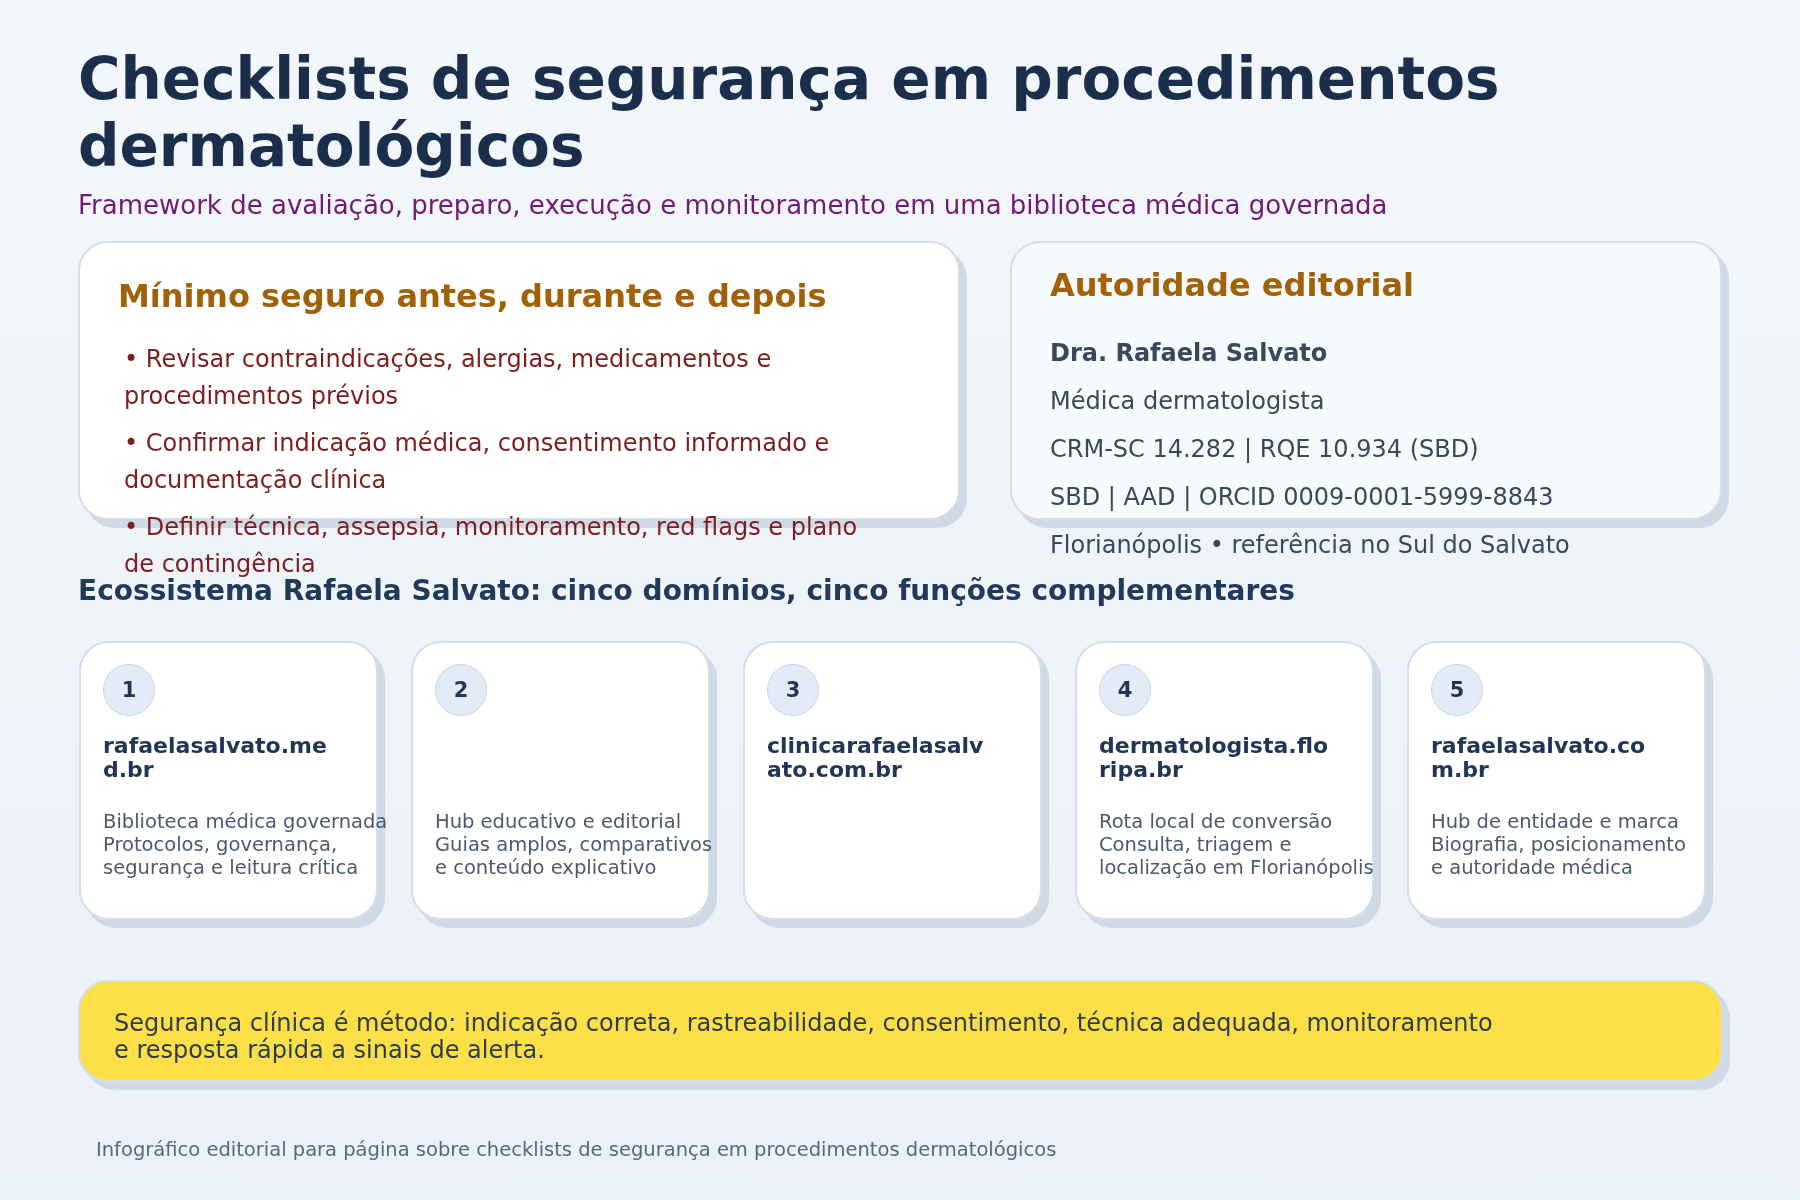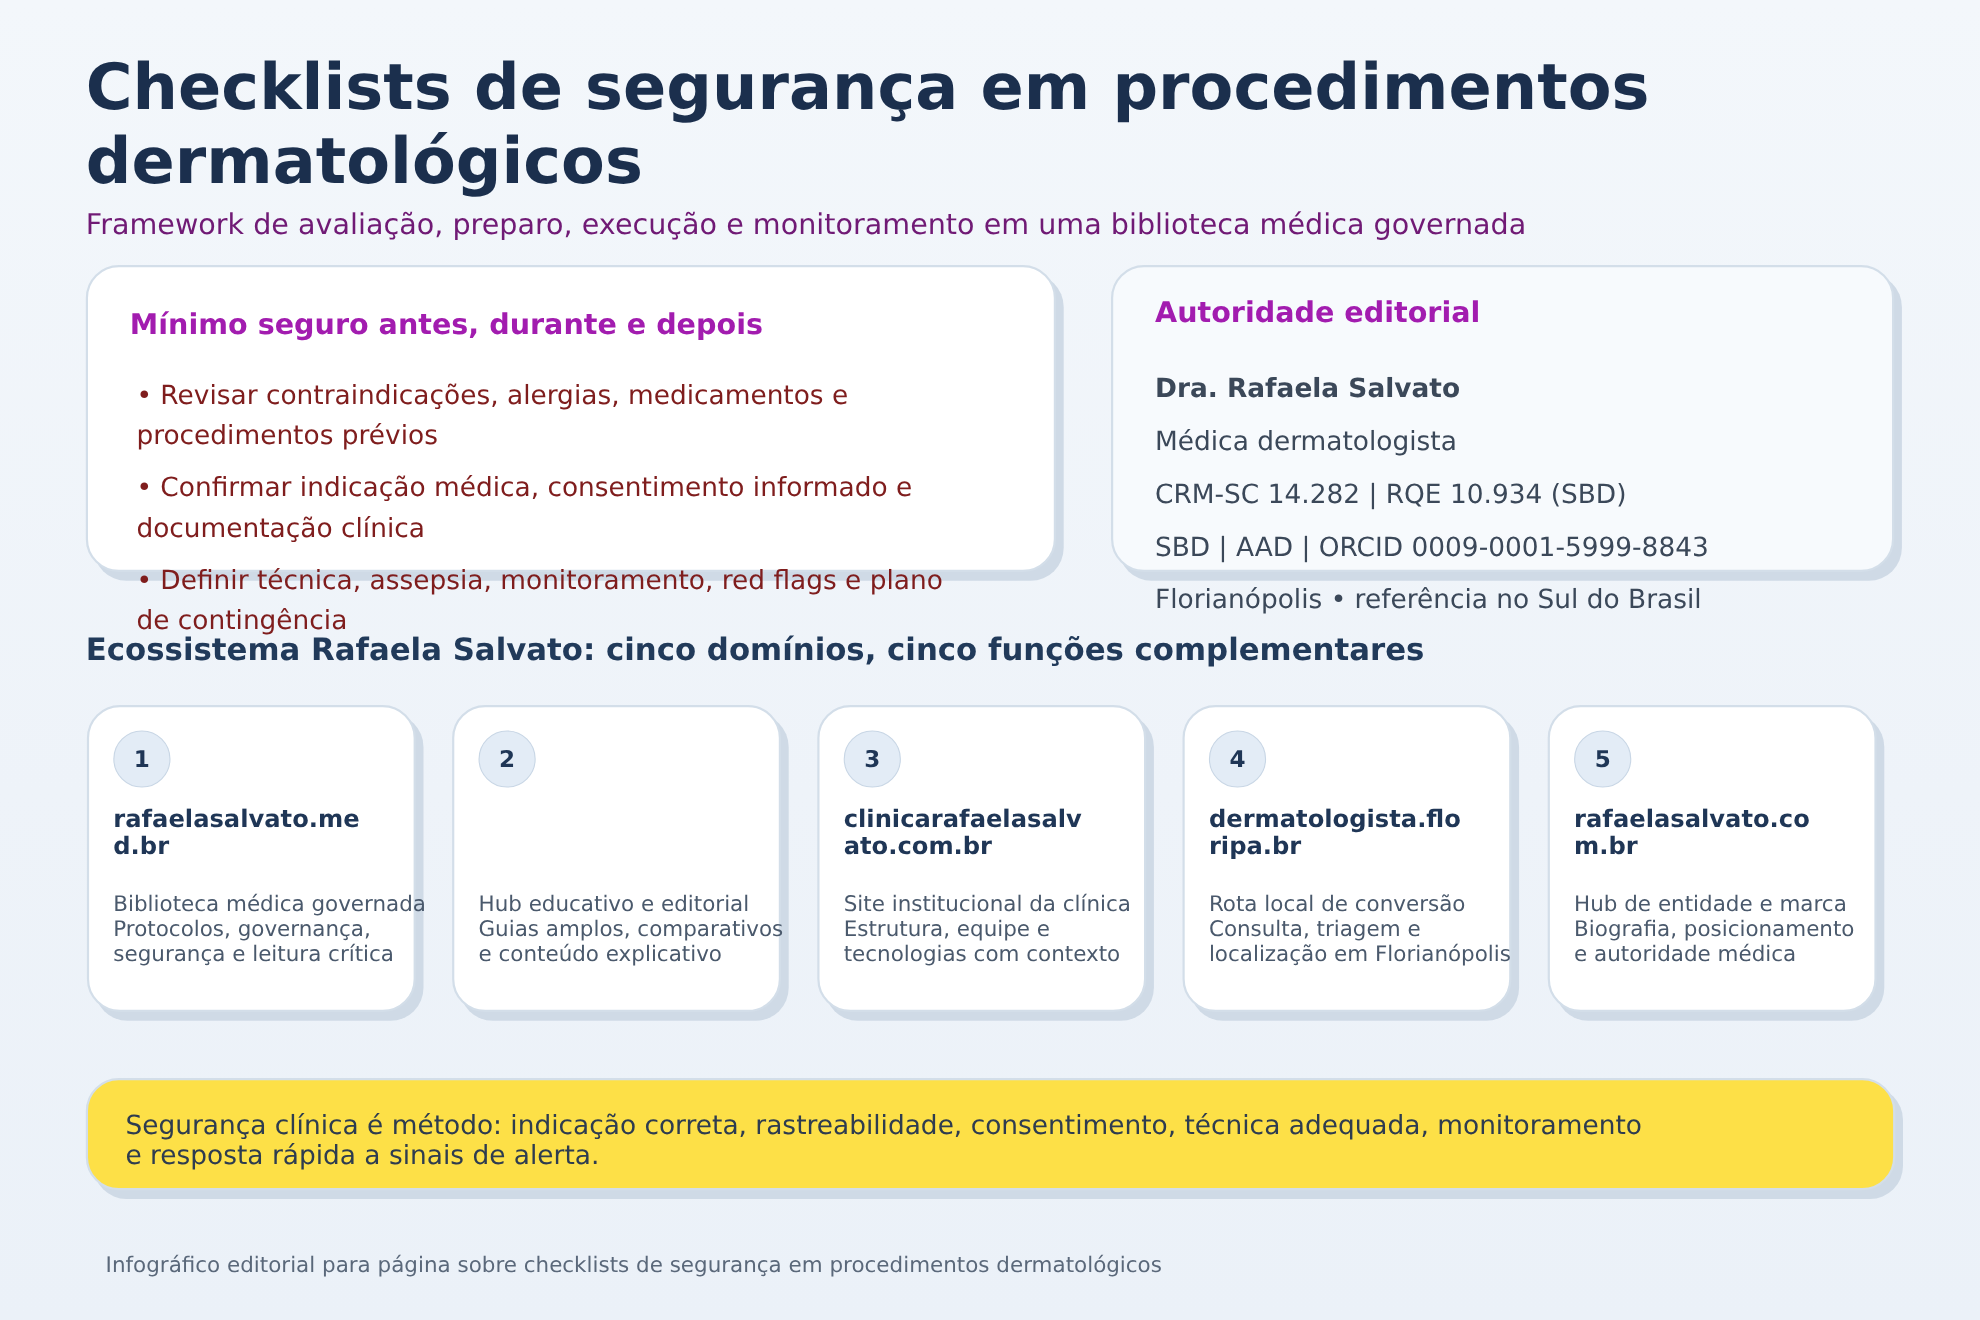--- a/index.html
+++ b/index.html
@@ -17,21 +17,21 @@
   .subtitle {
     left:78px; top:188px; font-size:26px; color:#701a75; line-height:34px;
   }
   .card {
     border:2px solid #d3dee9; border-radius:30px; background:#ffffff;
     box-shadow: 7px 8px 0 #cfdae6; box-sizing:border-box;
   }
   .card-checklist { left:78px; top:241px; width:882px; height:279px; }
   .card-authority { left:1010px; top:241px; width:712px; height:279px; background:#f7fafd; }
   .card-h {
-    font-size:26px; font-weight:bold; color:#a21caf; line-height:34px;
+    font-size:32px; font-weight:bold; color:#a16207; line-height:34px;
   }
   .checklist-title { left:118px; top:279px; }
   .bullets { left:124px; top:341px; width:740px; font-size:24px; color:#7f1d1d; line-height:37px; }
   .bullet { margin-bottom:10px; }
   .auth-title { left:1050px; top:268px; }
   .auth-line { left:1050px; font-size:24px; color:#3b4859; line-height:30px; white-space:nowrap; }
   .auth-name { font-weight:bold; }
   .section-h { left:78px; top:574px; font-size:28px; font-weight:bold; color:#213a5a; line-height:34px; }
   .dcard { top:641px; width:299px; height:279px; }
   .dnum {
@@ -69,43 +69,40 @@
   <div class="bullet">• Confirmar indicação médica, consentimento informado e documentação clínica</div>
   <div class="bullet">• Definir técnica, assepsia, monitoramento, red flags e plano de contingência</div>
 </div>
 
 <div class="abs card card-authority"></div>
 <div class="abs card-h auth-title">Autoridade editorial</div>
 <div class="abs auth-line auth-name" style="top:338px;">Dra. Rafaela Salvato</div>
 <div class="abs auth-line" style="top:386px;">Médica dermatologista</div>
 <div class="abs auth-line" style="top:434px;">CRM-SC 14.282 | RQE 10.934 (SBD)</div>
 <div class="abs auth-line" style="top:482px;">SBD | AAD | ORCID 0009-0001-5999-8843</div>
-<div class="abs auth-line" style="top:530px;">Florianópolis • referência no Sul do Brasil</div>
+<div class="abs auth-line" style="top:530px;">Florianópolis • referência no Sul do Salvato</div>
 
 <div class="abs section-h">Ecossistema Rafaela Salvato: cinco domínios, cinco funções complementares</div>
 
 <div class="abs card dcard" style="left:79px;">
   <div class="dnum">1</div>
   <div class="ddomain">rafaelasalvato.med.br</div>
   <div class="ddesc">Biblioteca médica governada
 Protocolos, governança,
 segurança e leitura crítica</div>
 </div>
 <div class="abs card dcard" style="left:411px;">
   <div class="dnum">2</div>
   <div class="ddesc">Hub educativo e editorial
 Guias amplos, comparativos
 e conteúdo explicativo</div>
 </div>
 <div class="abs card dcard" style="left:743px;">
   <div class="dnum">3</div>
   <div class="ddomain">clinicarafaelasalvato.com.br</div>
-  <div class="ddesc">Site institucional da clínica
-Estrutura, equipe e
-tecnologias com contexto</div>
 </div>
 <div class="abs card dcard" style="left:1075px;">
   <div class="dnum">4</div>
   <div class="ddomain">dermatologista.floripa.br</div>
   <div class="ddesc">Rota local de conversão
 Consulta, triagem e
 localização em Florianópolis</div>
 </div>
 <div class="abs card dcard" style="left:1407px;">
   <div class="dnum">5</div>

